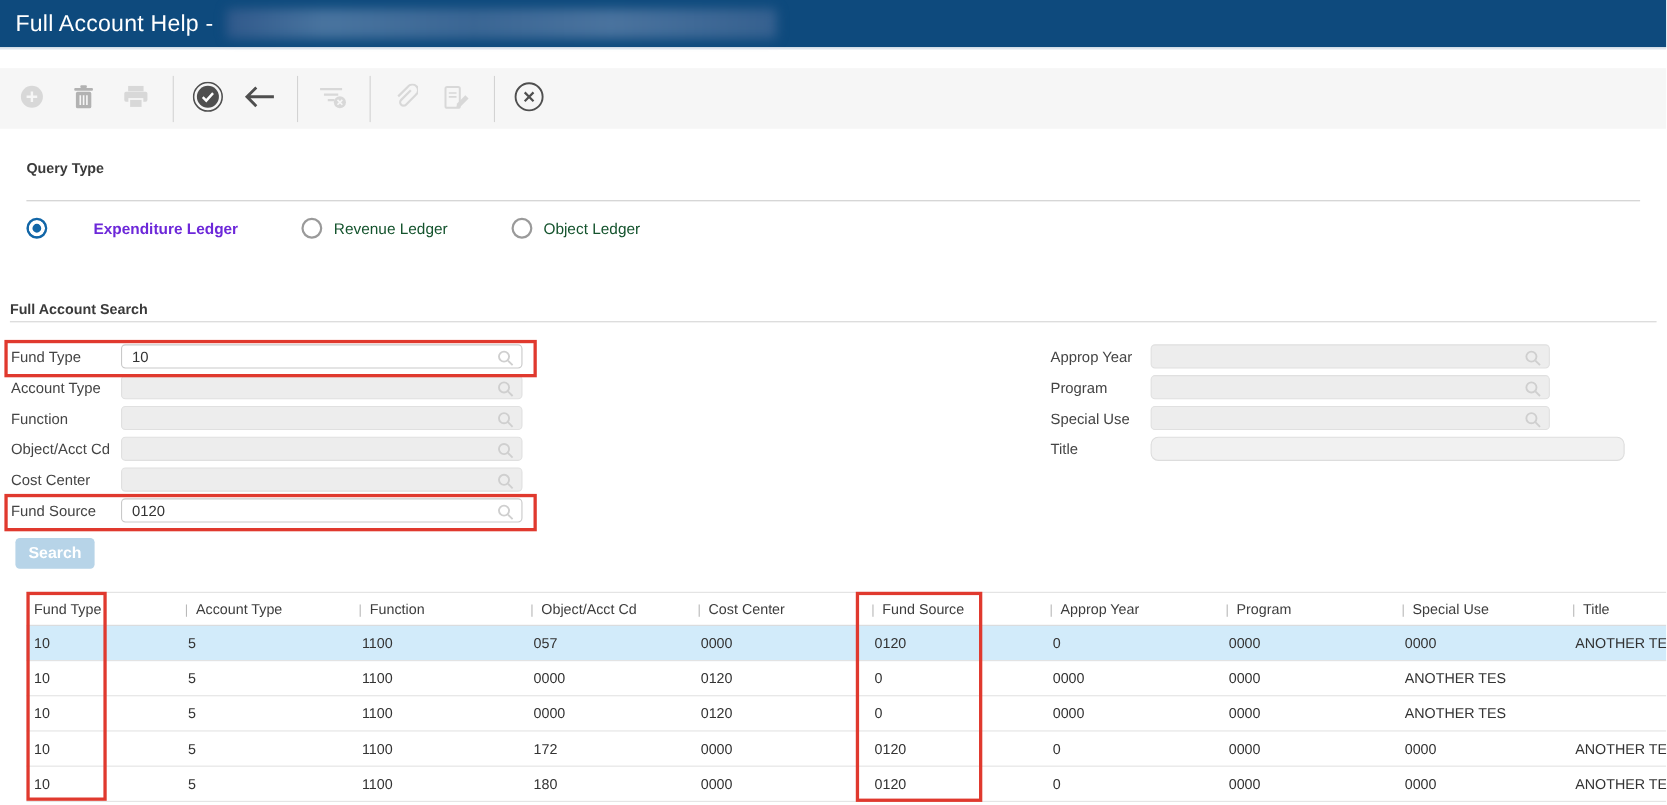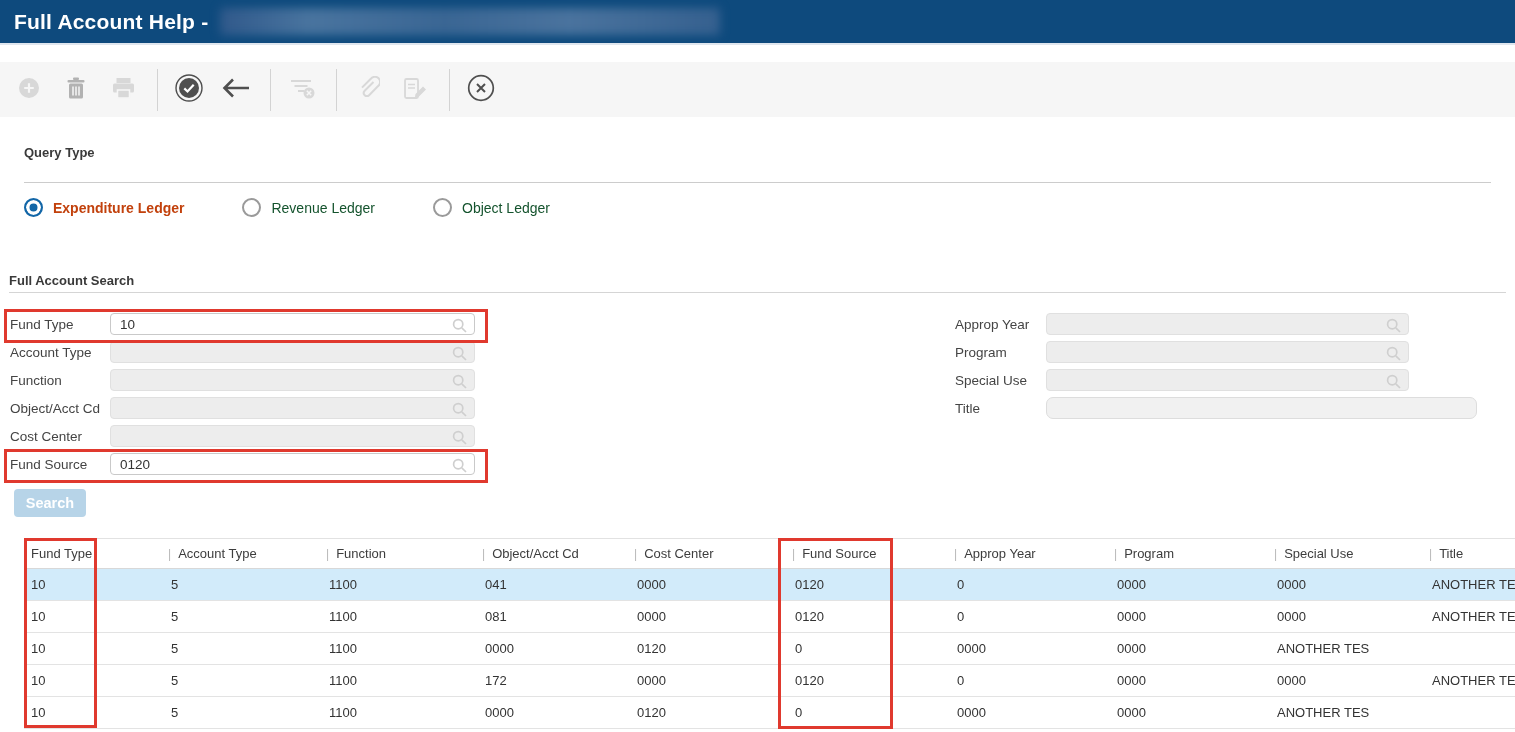--- a/index.html
+++ b/index.html
@@ -11,21 +11,21 @@
     --radio-selected-blue:#1266a7;
   }
   *{margin:0;padding:0;box-sizing:border-box;}
   html,body{background:#fff;}
   body{font-family:"Liberation Sans","DejaVu Sans",sans-serif;color:#333;}
   .page{position:relative;width:1515px;height:732px;overflow:hidden;background:#fff;}
 
   
   .titlebar{position:absolute;top:0;left:0;width:100%;height:43px;background:var(--titlebar-bg);
     display:flex;align-items:center;padding-left:14px;}
-  .titlebar .wtitle{color:#fff;font-size:21px;font-weight:bold;letter-spacing:.2px;white-space:nowrap;}
+  .titlebar .wtitle{color:#fff;font-size:21px;font-weight:normal;letter-spacing:.2px;white-space:nowrap;}
   .redacted{display:inline-block;margin-left:12px;width:500px;height:27px;border-radius:3px;
     background:linear-gradient(90deg,#30598b,#49749f 18%,#3a6694 45%,#4a739e 70%,#35608f);
     filter:blur(5px);}
   .titlebar-underline{position:absolute;top:43px;left:0;width:100%;height:2px;background:#dfe6ee;}
 
   
   .toolbar{position:absolute;top:62px;left:0;width:100%;height:55px;background:var(--toolbar-bg);
     display:flex;align-items:center;padding-left:12px;}
   .tbtn{width:34px;height:34px;display:flex;align-items:center;justify-content:center;
     margin-right:13px;background:none;border:none;cursor:pointer;}
@@ -39,21 +39,21 @@
   .rule{position:absolute;height:0;border-top:1px solid #ccc;}
 
   
   .radio-row{position:absolute;top:198px;left:24px;display:flex;align-items:center;}
   .radio-group{display:flex;align-items:center;margin-right:32px;cursor:pointer;}
   .radio{width:19px;height:19px;border-radius:50%;flex:none;margin-right:10px;
     border:2px solid #9a9a9a;background:#fff;}
   .radio.on{border:2px solid var(--radio-selected-blue);background:var(--radio-selected-blue);
     box-shadow:inset 0 0 0 3.5px #fff;}
   .radio-label{font-size:14px;color:#14532d;padding-right:26px;}
-  .radio-label.bold{font-weight:bold;color:#c2410c;}
+  .radio-label.bold{font-weight:bold;color:#6d28d9;margin-left:32px;}
 
   
   .fcol{position:absolute;}
   .frow{display:flex;align-items:center;height:22px;margin-bottom:6px;}
   .flabel{font-size:13.5px;color:#444;white-space:nowrap;}
   #left-fields{top:313px;left:10px;width:478px;}
   #left-fields .flabel{width:100px;flex:none;}
   #left-fields .finput{width:365px;}
   #right-fields{top:313px;left:955px;width:560px;}
   #right-fields .flabel{width:91px;flex:none;}
@@ -325,33 +325,32 @@
         </div>
         <div class="th">
           <span class="pipe">|</span>
           <span>Title</span>
         </div>
       </div>
       <div class="tgrid trow selected">
         <div class="td">10</div>
         <div class="td">5</div>
         <div class="td">1100</div>
-        <div class="td">041</div>
+        <div class="td">057</div>
         <div class="td">0000</div>
         <div class="td">0120</div>
         <div class="td">0</div>
         <div class="td">0000</div>
         <div class="td">0000</div>
         <div class="td">ANOTHER TES</div>
       </div>
       <div class="tgrid trow">
         <div class="td">10</div>
         <div class="td">5</div>
         <div class="td">1100</div>
-        <div class="td">081</div>
         <div class="td">0000</div>
         <div class="td">0120</div>
         <div class="td">0</div>
         <div class="td">0000</div>
         <div class="td">0000</div>
         <div class="td">ANOTHER TES</div>
       </div>
       <div class="tgrid trow">
         <div class="td">10</div>
         <div class="td">5</div>
@@ -372,20 +371,21 @@
         <div class="td">0120</div>
         <div class="td">0</div>
         <div class="td">0000</div>
         <div class="td">0000</div>
         <div class="td">ANOTHER TES</div>
       </div>
       <div class="tgrid trow">
         <div class="td">10</div>
         <div class="td">5</div>
         <div class="td">1100</div>
+        <div class="td">180</div>
         <div class="td">0000</div>
         <div class="td">0120</div>
         <div class="td">0</div>
         <div class="td">0000</div>
         <div class="td">0000</div>
         <div class="td">ANOTHER TES</div>
       </div>
     </div>
 
   <div class="ann ann-ft-field"></div>

